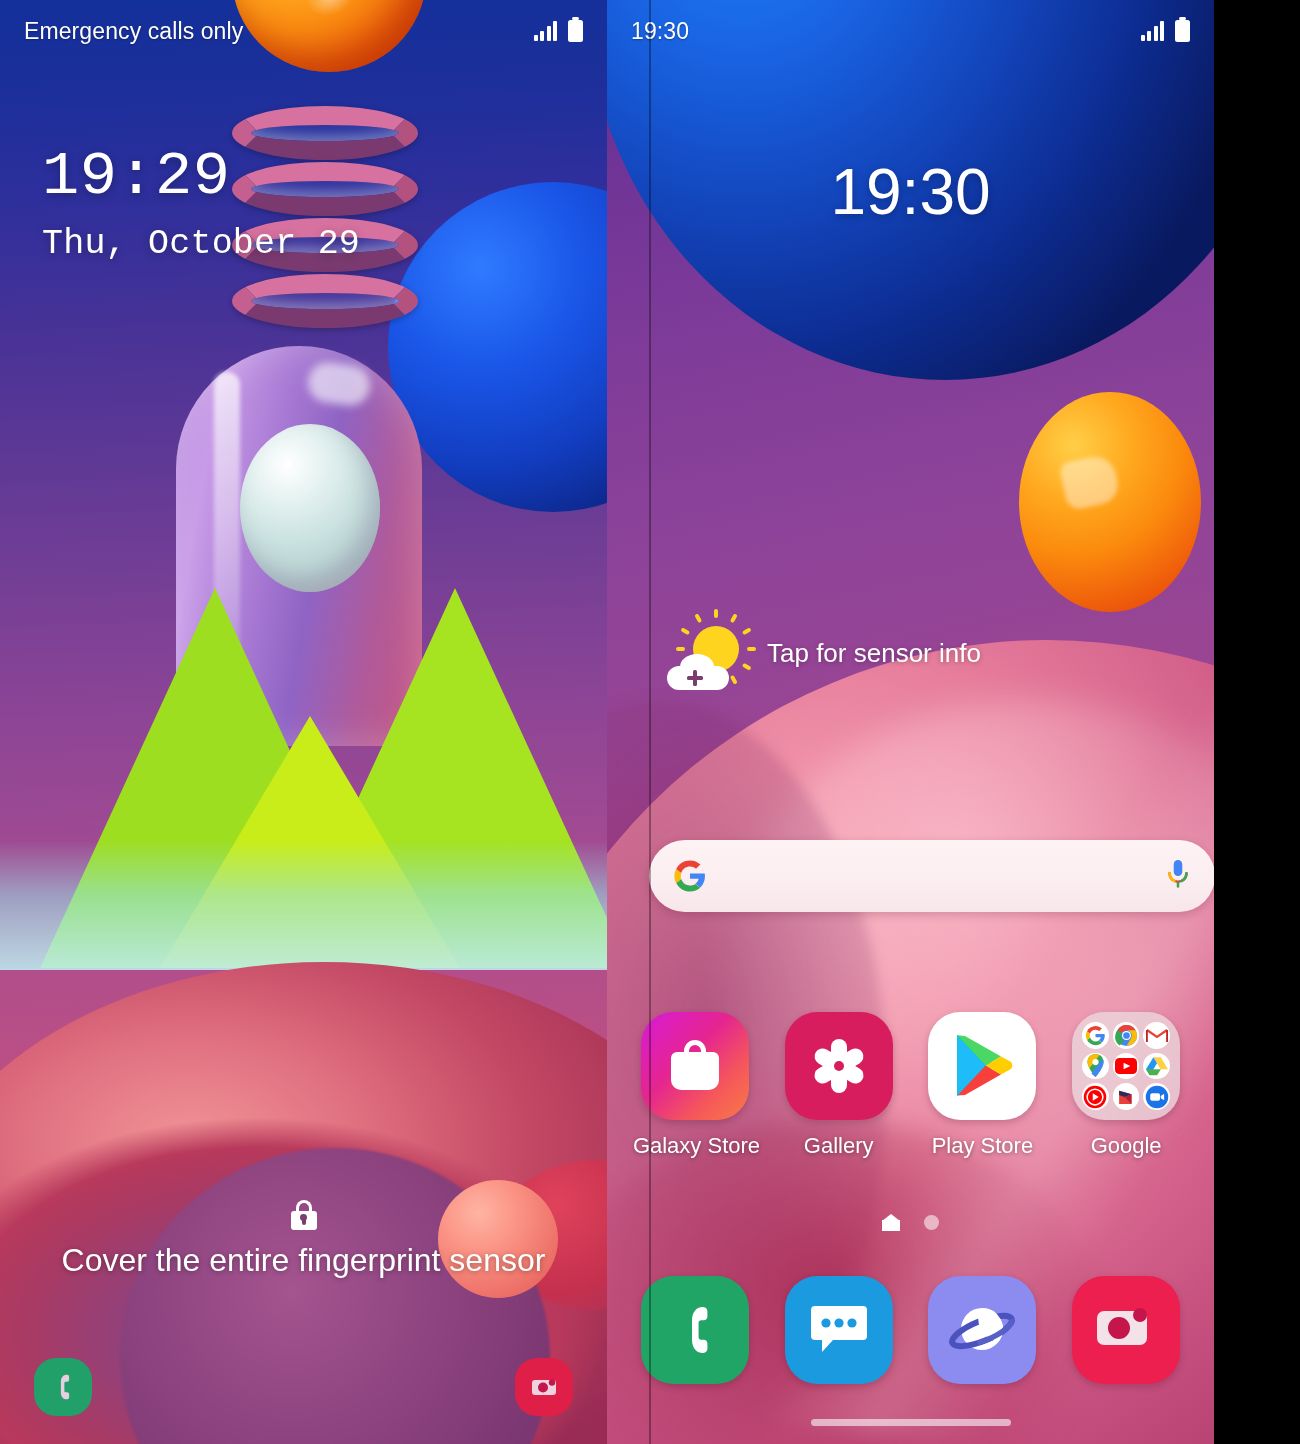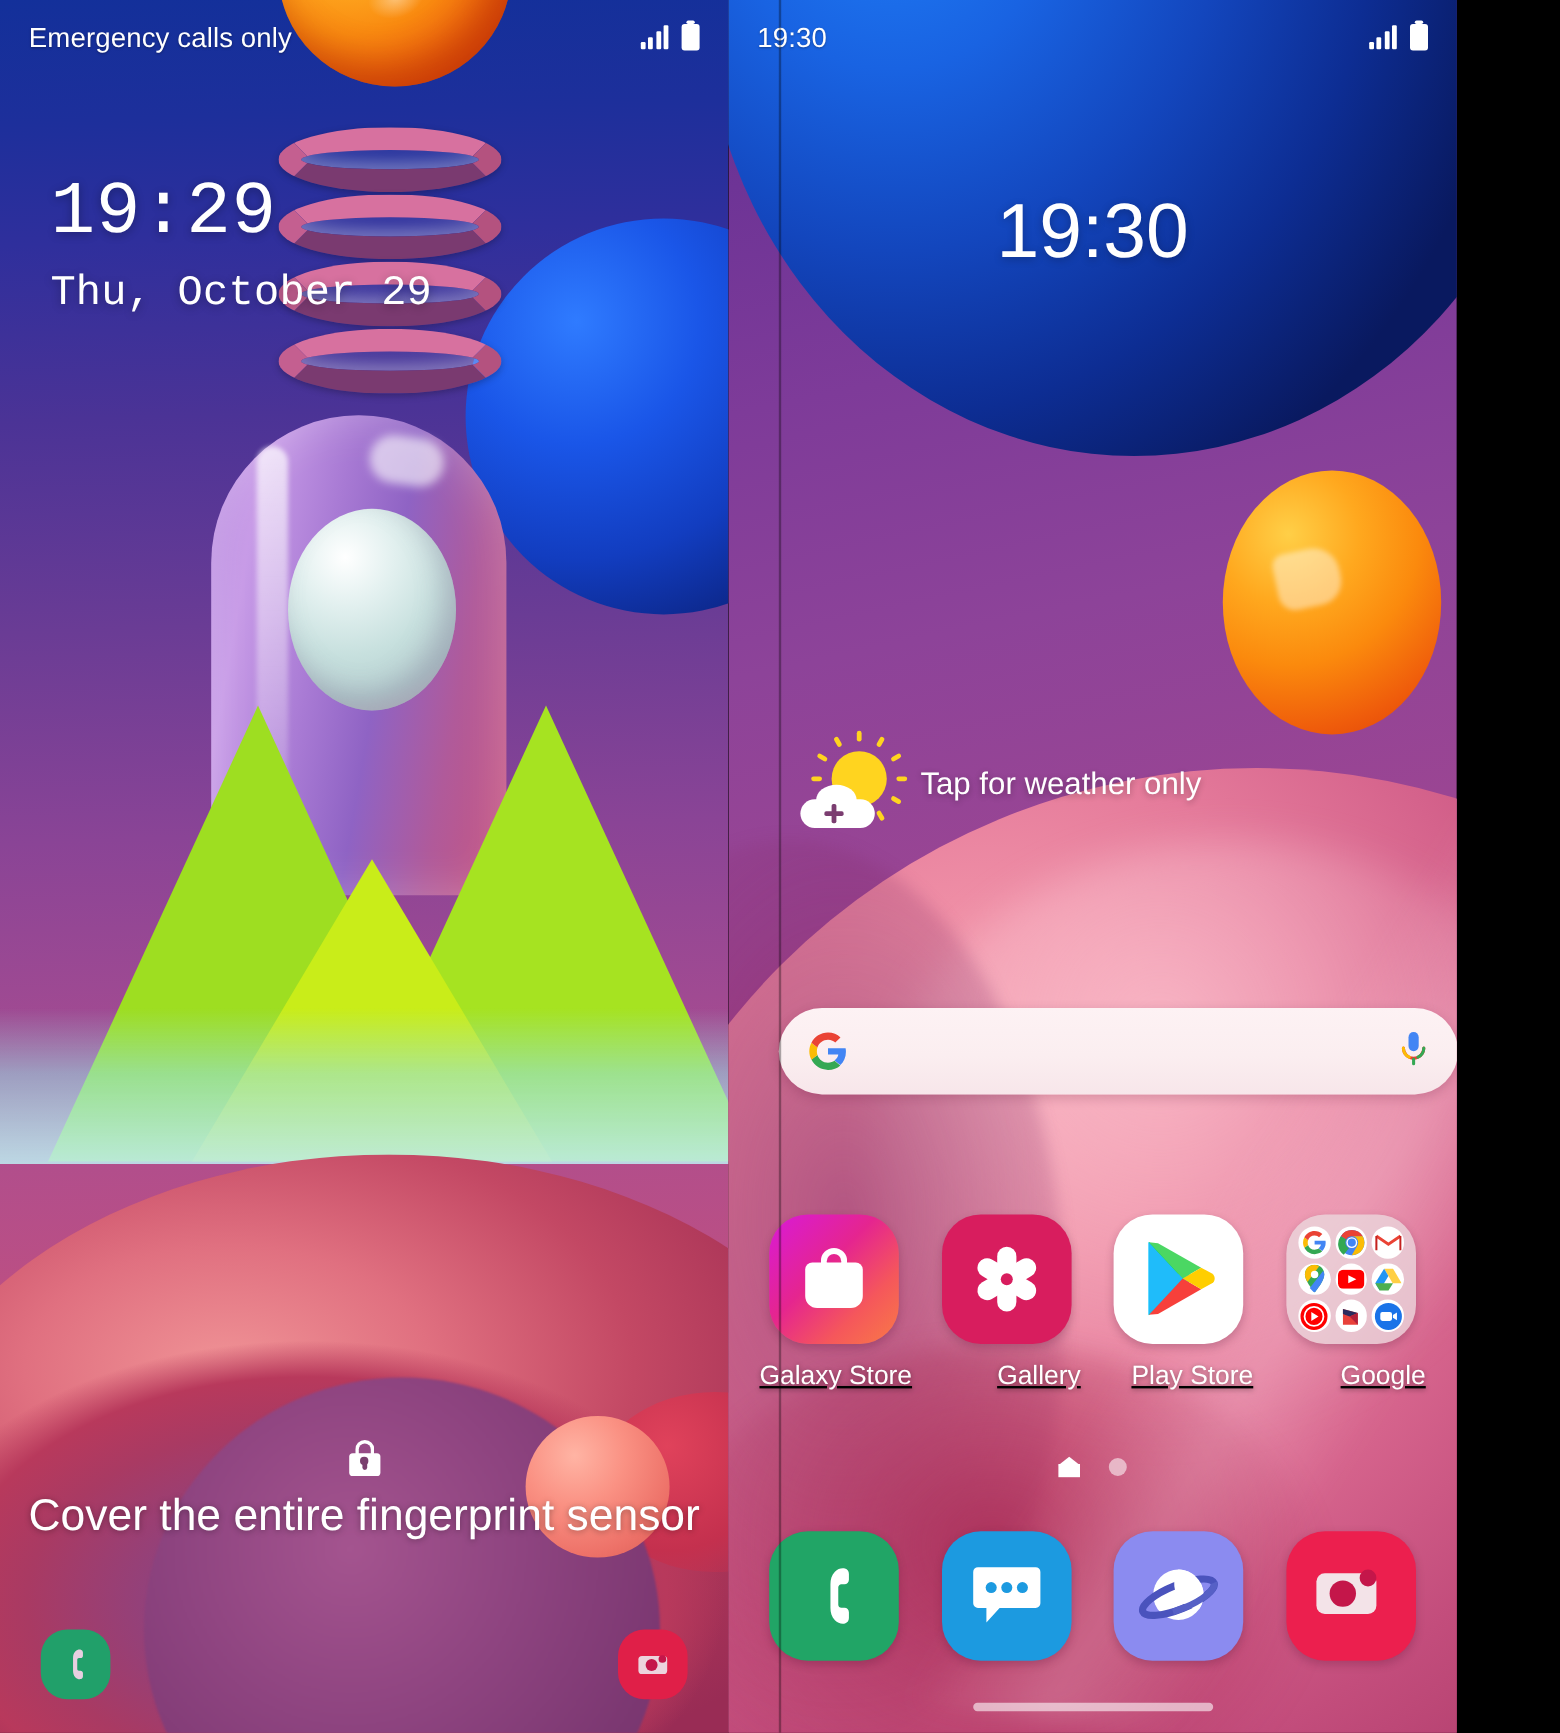--- a/index.html
+++ b/index.html
@@ -148,21 +148,21 @@
   .lock-clock .d{ font-size:35px; font-weight:300; margin-top:16px; letter-spacing:.2px; }
 
   
   .fp{ position:absolute; left:0; right:0; top:1200px; text-align:center; color:#fff; z-index:15; }
   .fp .lockico{ width:26px; height:30px; margin:0 auto 12px; position:relative; }
   .fp .lockico .shk{ position:absolute; left:5px; top:0; width:16px; height:15px; border:3.6px solid #fff;
     border-bottom:none; border-radius:8px 8px 0 0; }
   .fp .lockico .bdy{ position:absolute; left:0; bottom:0; width:26px; height:19px; background:#fff; border-radius:3px; }
   .fp .lockico .kh{ position:absolute; left:11px; bottom:5px; width:4px; height:8px; background:#7a3f6e; border-radius:2px; }
   .fp .lockico .kh::before{ content:""; position:absolute; left:-1.4px; top:-3px; width:6.8px; height:6.8px; border-radius:50%; background:#7a3f6e; }
-  .fp .msg{ font-size:37px; font-weight:400; text-shadow:0 1px 5px rgba(0,0,0,.35); }
+  .fp .msg{ font-size:32px; font-weight:400; text-shadow:0 1px 5px rgba(0,0,0,.35); }
 
   
   .lk-short{ position:absolute; bottom:28px; width:100%; z-index:16; display:flex; justify-content:space-between; padding:0 34px; }
   .lk-phone{ width:58px; height:58px; background:#21a06a; border-radius:38%; display:flex; align-items:center; justify-content:center; }
   .lk-cam{ width:58px; height:58px; background:#e01f48; border-radius:38%; display:flex; align-items:center; justify-content:center; }
 
   
   .home-clock{ position:absolute; left:0; right:0; top:160px; text-align:center; color:#fff; z-index:15;
      text-shadow:0 2px 7px rgba(0,0,0,.25); }
   .home-clock .t{ font-size:64px; font-weight:300; line-height:1; }
@@ -187,21 +187,21 @@
   
   .search{ position:absolute; left:42px; top:840px; width:566px; height:72px; border-radius:36px;
     background: linear-gradient(180deg,#fdf2f4 0%, #fbeef0 55%, #f7e6ea 100%);
     box-shadow: 0 3px 10px rgba(90,20,50,.22); display:flex; align-items:center;
     justify-content:space-between; padding:0 24px; z-index:15; }
   .g-logo{ width:34px; height:34px; }
   .mic{ width:26px; height:34px; }
 
   
   .apps{ position:absolute; left:0; right:0; top:1012px; display:flex; justify-content:space-around; padding:0 16px; z-index:15; }
-  .app{ width:124px; text-align:right;text-decoration:underline; }
+  .app{ width:124px; text-align:center; }
   .icon{ width:108px; height:108px; margin:0 auto; border-radius:30%; position:relative; overflow:hidden;
      box-shadow:0 3px 7px rgba(70,10,40,.22); }
   .app .lbl{ margin-top:13px; color:#fff; font-size:22px; text-shadow:0 1px 4px rgba(0,0,0,.40); white-space:nowrap; }
 
   .ic-galaxystore{ background: linear-gradient(135deg,#d81ad8 0%,#e5258f 42%, #f5575b 72%, #f97a46 100%); }
   .ic-gallery{ background:#d81d5e; }
   .ic-playstore{ background:#ffffff; }
   .ic-googlefolder{ background: rgba(235,215,220,.78); border-radius:30%; }
   .folder-grid{ position:absolute; inset:10px; display:grid; grid-template-columns:repeat(3,1fr); grid-template-rows:repeat(3,1fr); gap:4px; }
   .fi{ background:#fff; border-radius:50%; display:flex; align-items:center; justify-content:center; overflow:hidden; }
@@ -353,21 +353,21 @@
             <i style="transform:rotate(300deg)"></i>
             <i style="transform:rotate(330deg)"></i>
         </div>
         <div class="wx-sun"></div>
         <div class="wx-cloud">
           <span class="c2"></span>
             <span class="c1"></span>
         </div>
         <div class="wx-plus"></div>
       </div>
-      <div class="wx-text">Tap for weather only</div>
+      <div class="wx-text">Tap for sensor info</div>
     </div>
 
     <div class="search">
       <svg class="g-logo" viewBox="0 0 48 48">
         <path fill="#4285F4" d="M45.1 24.5c0-1.6-.1-2.8-.4-4.1H24v7.4h12.1c-.2 2-1.6 5-4.5 7l6.9 5.4c4.1-3.8 6.6-9.4 6.6-15.7z"></path>
         <path fill="#34A853" d="M24 46c5.9 0 10.9-2 14.5-5.3l-6.9-5.4c-1.9 1.3-4.4 2.2-7.6 2.2-5.8 0-10.7-3.8-12.4-9.1l-7.1 5.5C8.1 41.1 15.4 46 24 46z"></path>
         <path fill="#FBBC05" d="M11.6 28.4c-.5-1.3-.7-2.7-.7-4.4s.3-3.1.7-4.4l-7.1-5.6C2.9 17 2 20.4 2 24s.9 7 2.5 10z"></path>
         <path fill="#EA4335" d="M24 10.6c4.1 0 6.9 1.8 8.5 3.3l6.2-6.1C34.9 4.2 29.9 2 24 2 15.4 2 8.1 6.9 4.5 14l7.1 5.6c1.7-5.3 6.6-9 12.4-9z"></path>
       </svg>
       <svg class="mic" viewBox="0 0 24 32">

